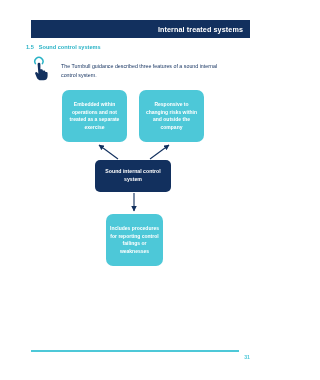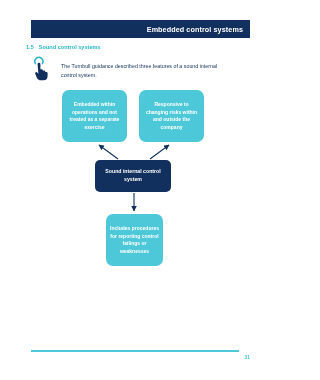--- a/index.html
+++ b/index.html
@@ -164,21 +164,21 @@
     font-size: 5.2px;
     font-weight: bold;
   }
 </style>
 </head>
 <body>
 
 <div class="page">
 
   <div class="header-bar">
-    <span class="header-title">Embedded control systems</span>
+    <span class="header-title">Internal treated systems</span>
   </div>
 
   <div class="section-head">
     <span class="section-num">1.5</span>
     <span class="section-title">Sound control systems</span>
   </div>
 
   <div class="hand-icon">
     <svg viewBox="0 0 24 26" width="24" height="26" xmlns="http://www.w3.org/2000/svg">
 

